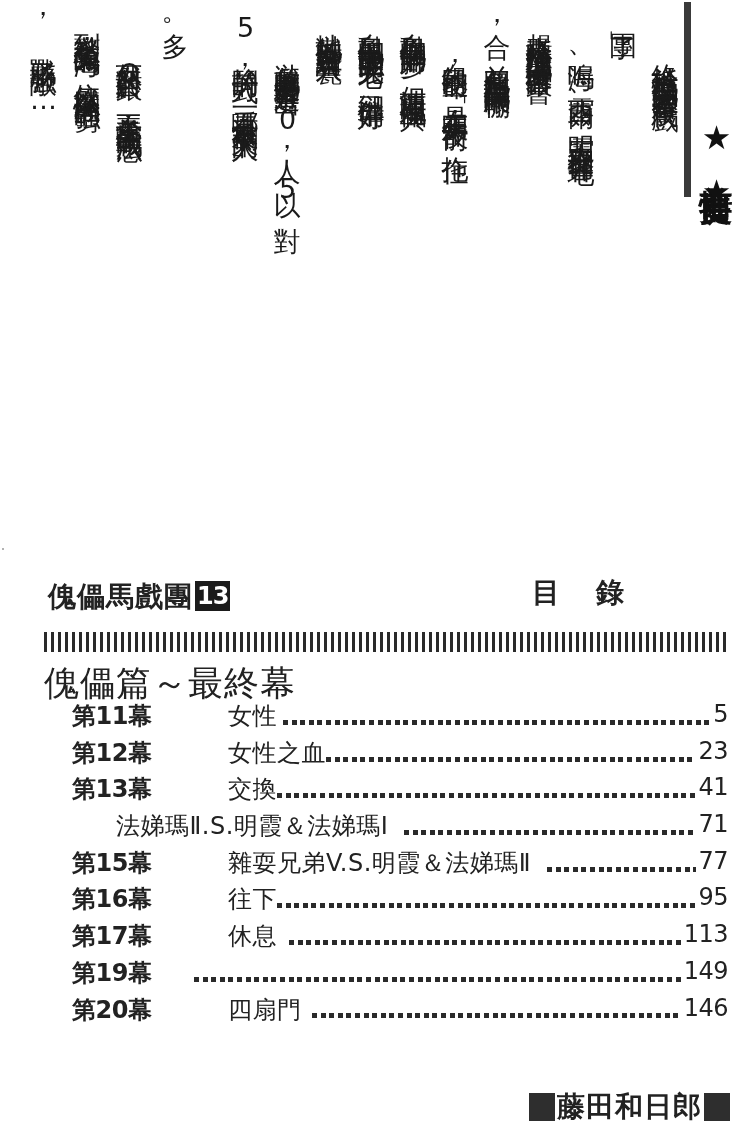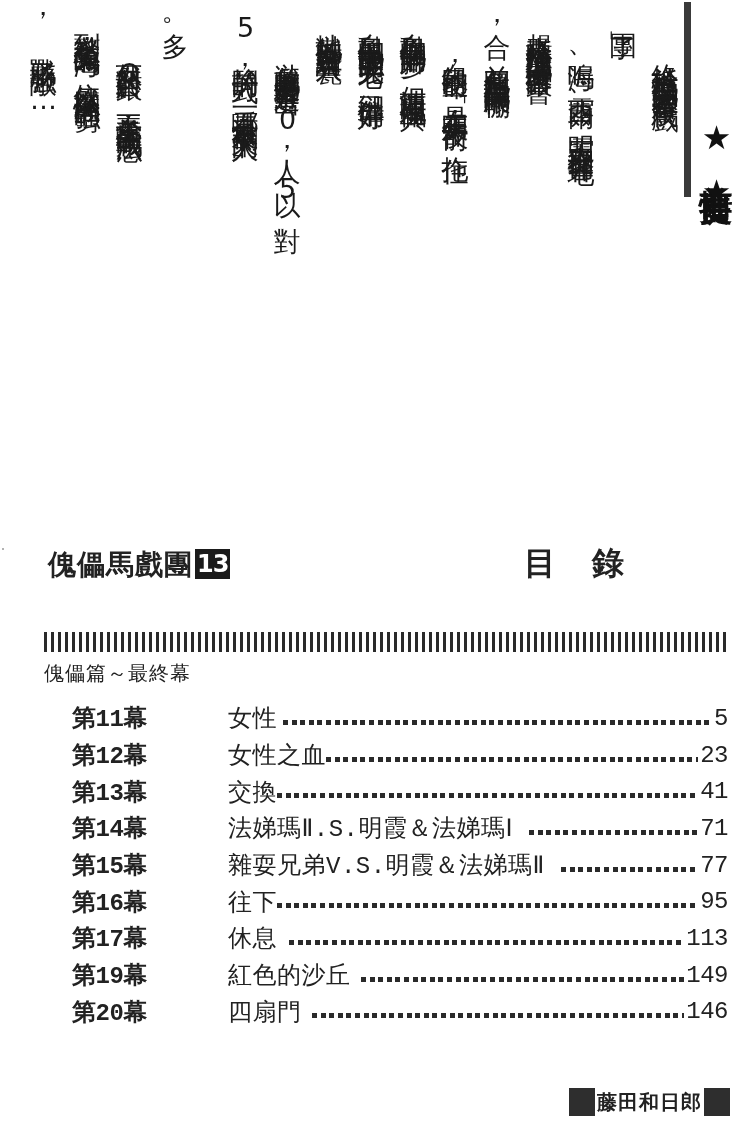--- a/index.html
+++ b/index.html
@@ -17,46 +17,46 @@
     .vcol.indent { top: 42px; }
     .vcol.punct-start { top: 8px; }
     .syn-heading {
       position: absolute; left: 693px; top: 118px;
       writing-mode: vertical-rl; text-orientation: upright;
       font-size: 33px; font-weight: bold; letter-spacing: 3px; color: #111;
     }
     .syn-bar { position: absolute; left: 684px; top: 2px; width: 7px; height: 195px; background: #3a3a3a; }
 
     
-    .toc-header { position: absolute; left: 0; top: 536px; width: 644px; height: 50px; }
+    .toc-header { position: absolute; left: 0; top: 568px; width: 644px; height: 50px; }
     .series-title { position: absolute; left: 48px; top: 10px; font-size: 28px; font-weight: bold; color: #222; letter-spacing: 1px; }
     .volume-badge { display: inline-block; background: #1b1b1b; color: #fff; font-size: 24px; font-weight: bold;
                     padding: 0 2px; margin-left: 2px; line-height: 30px; vertical-align: 2px; letter-spacing: -1px; }
-    .contents-title { position: absolute; right: 20px; top: 6px; font-size: 32px; font-weight: bold; color: #222; letter-spacing: 36px; }
+    .contents-title { position: absolute; right: 20px; top: 6px; font-size: 28px; font-weight: bold; color: #222; letter-spacing: 36px; }
     .contents-title span { letter-spacing: 0; }
 
     .tick-rule {
       position: absolute; left: 44px; top: 632px; width: 686px; height: 20px;
       background-image: repeating-linear-gradient(to right, #2a2a2a 0, #2a2a2a 3px, transparent 3px, transparent 7px);
     }
 
-    .arc-title { position: absolute; left: 44px; top: 660px; font-size: 20px; color: #222; letter-spacing: 1px; }
+    .arc-title { position: absolute; left: 44px; top: 660px; font-size: 35px; color: #222; letter-spacing: 1px; }
 
     .toc-list { position: absolute; left: 72px; top: 700px; width: 656px; margin: 0; padding: 0; list-style: none; }
-    .toc-row { display: flex; align-items: center; height: 36.7px; font-size: 24px; color: #222; font-family: Liberation Mono, monospace; }
+    .toc-row { display: flex; align-items: flex-start; height: 36.7px; font-size: 24px; color: #222; }
     .toc-act { width: 112px; flex: 0 0 112px; font-weight: bold; letter-spacing: -0.5px; }
     .toc-name { flex: 0 0 auto; white-space: nowrap; letter-spacing: 0.5px; margin-left: 44px; }
     .toc-leader {
       flex: 1 1 auto; height: 5px; margin: 0 2px 0 6px; align-self: center; transform: translateY(4px);
       background-image: repeating-linear-gradient(to right, #2a2a2a 0, #2a2a2a 5px, transparent 5px, transparent 8.6px);
     }
     .toc-leader.tight { margin-left: 0; }
     .toc-page { flex: 0 0 auto; font-size: 24px; letter-spacing: -0.5px; }
 
-    .author { position: absolute; right: 14px; top: 1088px; font-size: 20px; font-weight: bold; color: #222; display: flex; align-items: center; }
+    .author { position: absolute; right: 14px; top: 1088px; font-size: 28px; font-weight: bold; color: #222; display: flex; align-items: center; }
     .author-block { display: inline-block; width: 26px; height: 28px; background: #2e2e2e; }
     .author-name { margin: 0 2px; letter-spacing: 1px; }
 
     .speck { position: absolute; width: 2px; height: 2px; background: #999; border-radius: 1px; }
   </style>
 </head>
 <body>
 
 <section class="synopsis">
   <div class="syn-heading">★前情提要★</div>
@@ -105,21 +105,20 @@
     <span class="toc-leader tight"></span>
     <span class="toc-page">23</span>
   </li>
   <li class="toc-row">
     <span class="toc-act">第13幕</span>
     <span class="toc-name">交換</span>
     <span class="toc-leader tight"></span>
     <span class="toc-page">41</span>
   </li>
   <li class="toc-row">
-    <span class="toc-act">第14幕</span>
     <span class="toc-name">法娣瑪Ⅱ.S.明霞＆法娣瑪Ⅰ</span>
     <span class="toc-leader" style="margin-left:16px"></span>
     <span class="toc-page">71</span>
   </li>
   <li class="toc-row">
     <span class="toc-act">第15幕</span>
     <span class="toc-name">雜耍兄弟V.S.明霞＆法娣瑪Ⅱ</span>
     <span class="toc-leader" style="margin-left:16px"></span>
     <span class="toc-page">77</span>
   </li>
@@ -130,21 +129,20 @@
     <span class="toc-page">95</span>
   </li>
   <li class="toc-row">
     <span class="toc-act">第17幕</span>
     <span class="toc-name">休息</span>
     <span class="toc-leader" style="margin-left:12px"></span>
     <span class="toc-page">113</span>
   </li>
   <li class="toc-row">
     <span class="toc-act">第19幕</span>
-    <span class="toc-name">紅色的沙丘</span>
     <span class="toc-leader" style="margin-left:10px"></span>
     <span class="toc-page">149</span>
   </li>
   <li class="toc-row">
     <span class="toc-act">第20幕</span>
     <span class="toc-name">四扇門</span>
     <span class="toc-leader" style="margin-left:10px"></span>
     <span class="toc-page">146</span>
   </li>
 </ul>

